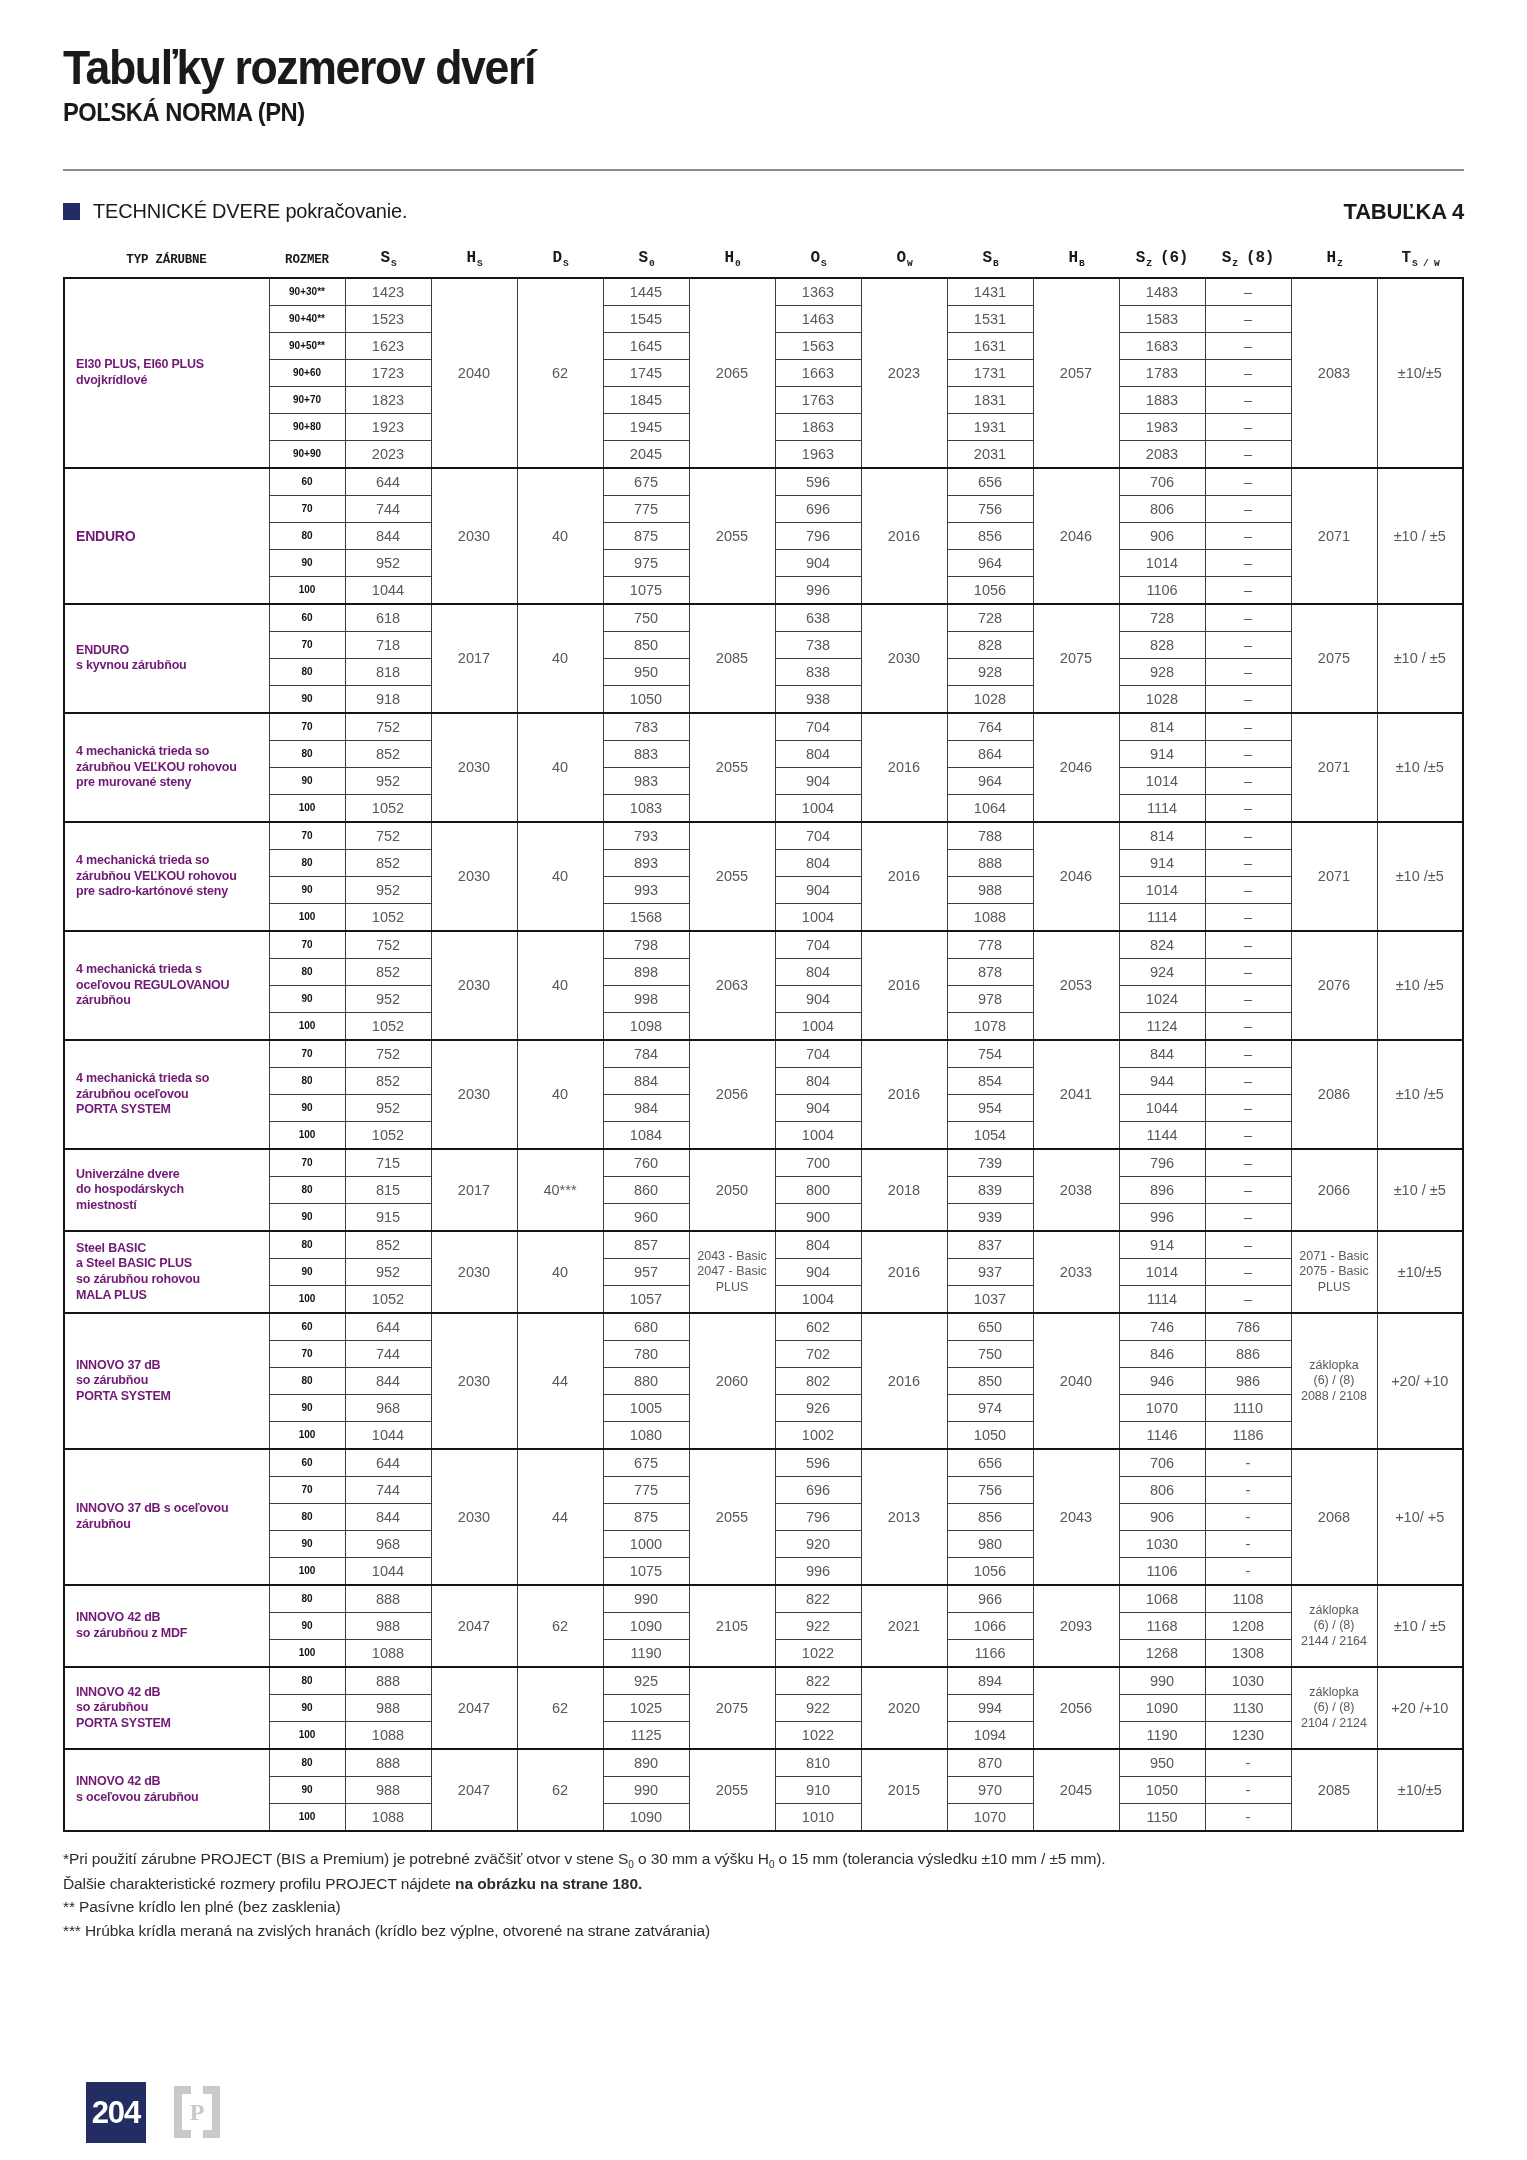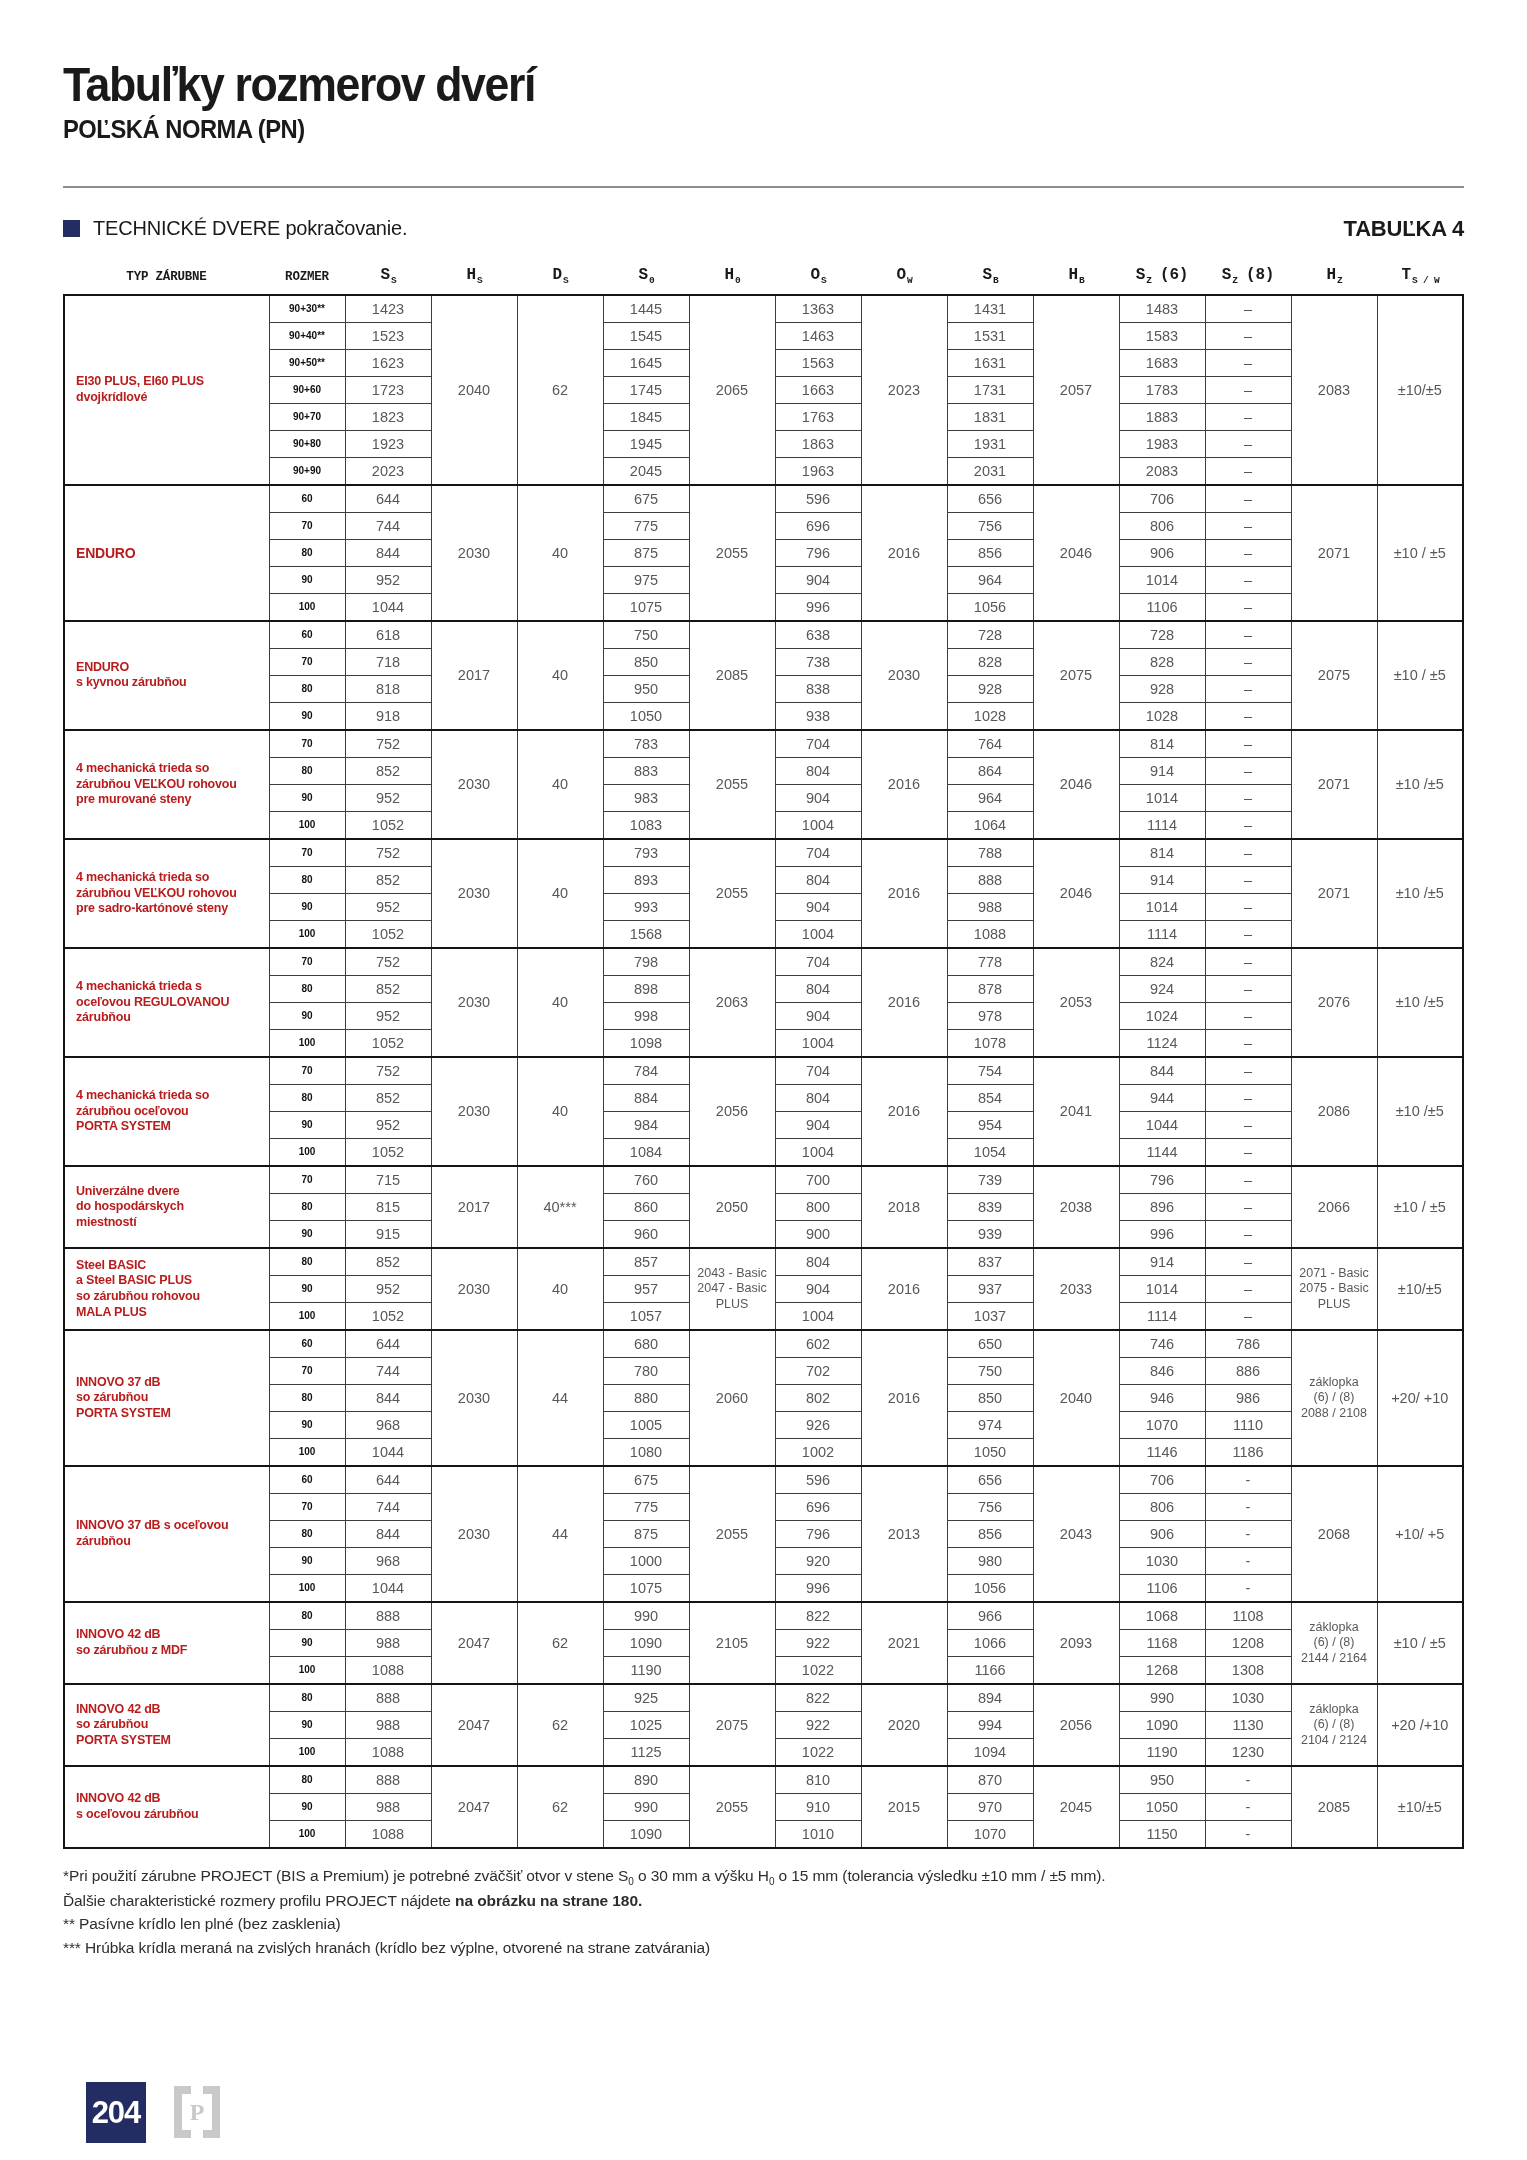--- a/index.html
+++ b/index.html
@@ -1,38 +1,38 @@
 <!DOCTYPE html>
 <html style="--navy: #232d64;"><head>
 <meta charset="utf-8">
 <style>
   html,body{margin:0;padding:0;background:#e8e8e8;}
   .page{position:relative;width:1527px;height:2160px;background:#ffffff;margin:0 auto;
         font-family:"Liberation Sans",sans-serif;color:#1a1a1a;overflow:hidden;}
-  .content{padding:17px 63px;}
+  .content{padding:0 63px;}
   .title{padding-top:44px;font-size:48px;font-weight:700;letter-spacing:-1.5px;line-height:1.02;
          transform:scaleX(.93);transform-origin:0 50%;}
   .subtitle{font-size:25px;font-weight:700;margin-top:5px;letter-spacing:-.5px;
             transform:scaleX(.95);transform-origin:0 50%;}
   .rule{height:2px;background:#8d8d8d;margin-top:42px;}
   .section-row{display:flex;justify-content:space-between;align-items:center;margin-top:28px;}
   .section-left{display:flex;align-items:center;gap:13px;font-size:20px;letter-spacing:-.2px;}
   .marker{width:17px;height:17px;background:var(--navy,#232d64);flex:0 0 auto;}
   .table-title{font-size:22px;font-weight:700;letter-spacing:-.2px;}
 
   table{border-collapse:collapse;table-layout:fixed;width:1400px;margin-top:24px;}
   thead th{border:none;font-size:16px;font-weight:700;padding:0 0 10px 0;vertical-align:bottom;
            text-align:center;letter-spacing:-.2px;font-family:Liberation Mono, monospace;}
   thead th.txt{font-size:12.5px;}
   thead .sub{font-size:9.5px;position:relative;top:4px;left:1px;}
   tbody td{border:1px solid #3d3d3d;text-align:center;vertical-align:middle;color:#58585a;
            font-size:14.5px;height:26px;padding:0 2px;line-height:1.12;background:#fff;}
   tbody tr.group-start td{border-top:2px solid #141414;}
   tbody{border-bottom:2px solid #141414;}
-  td.typ{text-align:left;padding:2px 6px 2px 11px;color:#b91c1c;font-weight:700;font-size:14px;
+  td.typ{text-align:left;padding:2px 6px 2px 11px;color:#701a75;font-weight:700;font-size:14px;
          line-height:1.32;border-left:2px solid #141414;letter-spacing:-.2px;}
   td.rozmer{color:#101010;font-weight:700;font-size:10px;}
   td.t{border-right:2px solid #141414;}
   td.multi{font-size:12.5px;line-height:1.25;}
 
   .footnotes{margin-top:15px;font-size:15.5px;color:#2d2d2d;line-height:1.5;letter-spacing:-.1px;}
   .footnotes sub{font-size:10px;}
   .footnotes b{font-weight:700;}
 
   .page-num{position:absolute;left:86px;top:2082px;width:60px;height:61px;background:var(--navy,#232d64);

